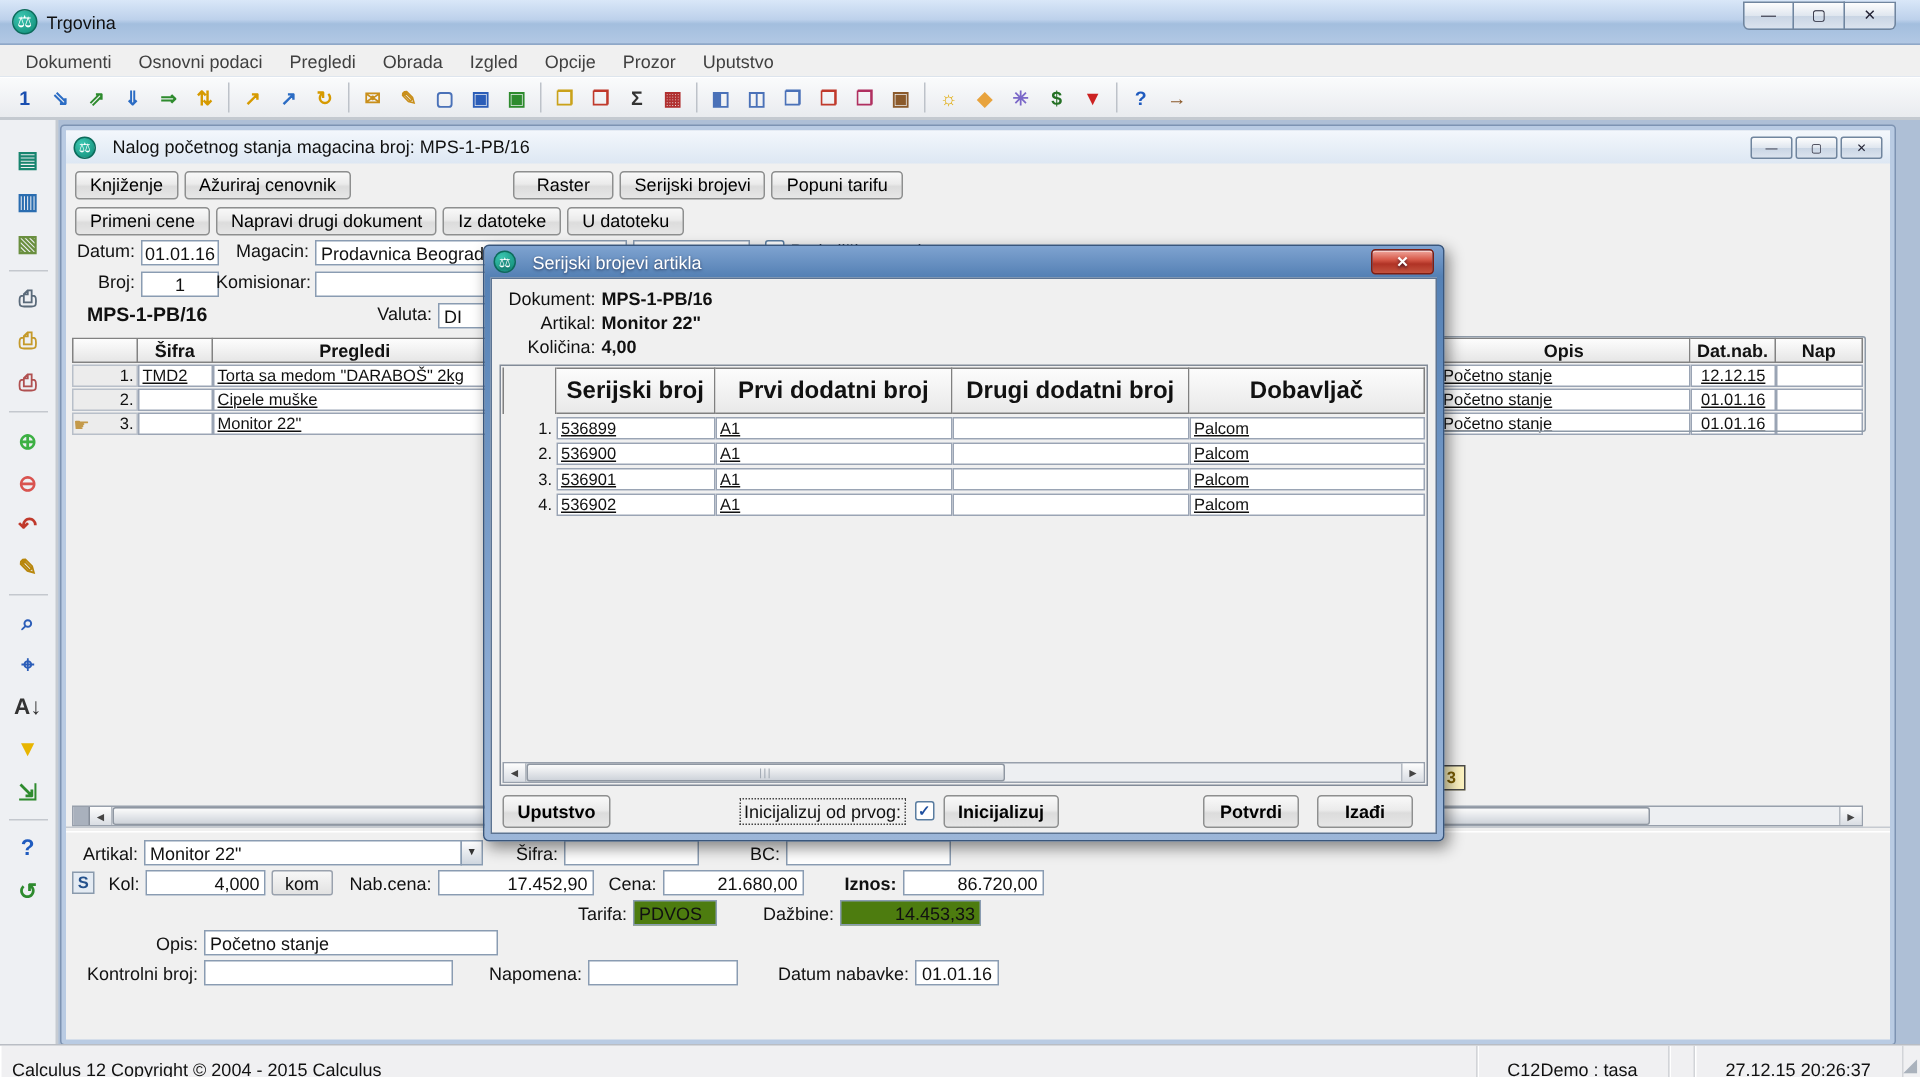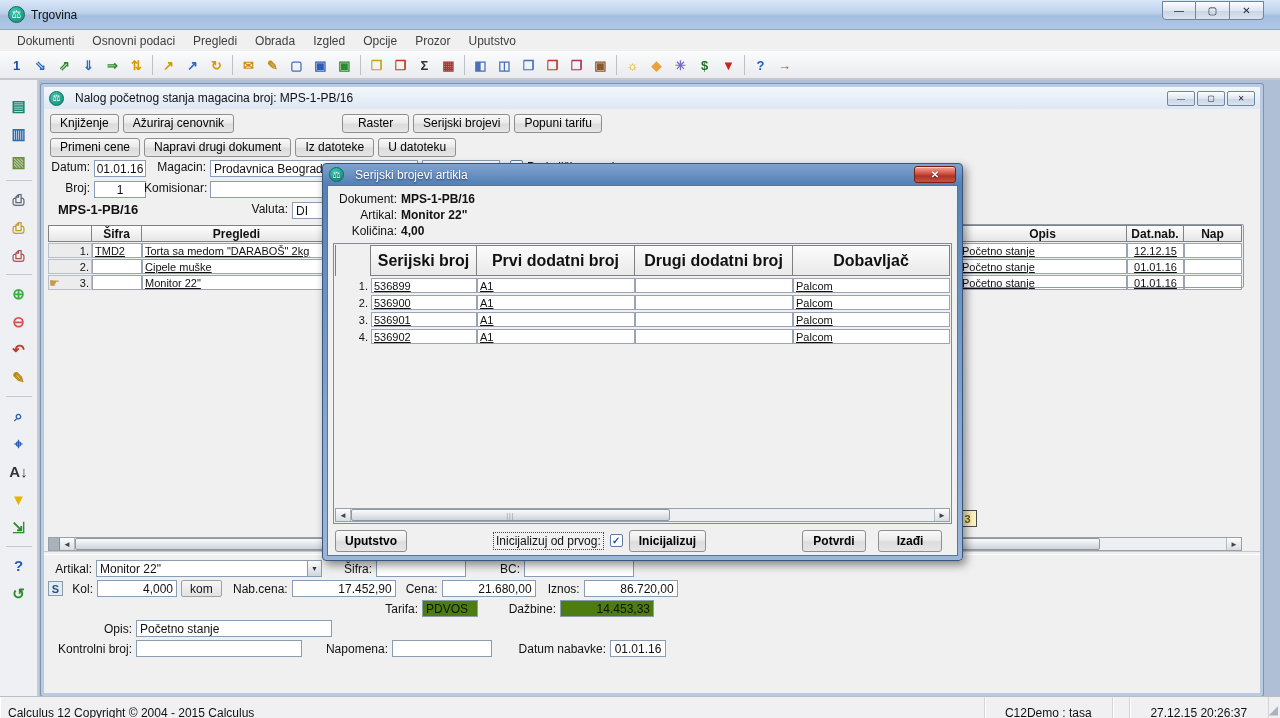--- a/index.html
+++ b/index.html
@@ -373,21 +373,21 @@
       </div>
       <div class="drow">
         <span class="sbox">S</span>
         <span class="lbl" style="width:26px;">Kol:</span>
         <span class="fld num" style="width:80px;">4,000</span>
         <span class="unit">kom</span>
         <span class="lbl" style="width:60px; margin-left:6px;">Nab.cena:</span>
         <span class="fld num" style="width:104px;">17.452,90</span>
         <span class="lbl" style="width:36px; margin-left:6px;">Cena:</span>
         <span class="fld num" style="width:94px;">21.680,00</span>
-        <span class="lbl" style="width:38px; margin-left:6px;">Iznos:</span>
+        <span class="lbl" style="width:38px; margin-left:24px;font-weight:bold;">Iznos:</span>
         <span class="fld num" style="width:94px;">86.720,00</span>
       </div>
       <div class="drow">
         <span class="lbl" style="width:40px; margin-left:330px;">Tarifa:</span>
         <span class="fld gray" style="width:56px;">PDVOS</span>
         <span class="lbl" style="width:52px; margin-left:26px;">Dažbine:</span>
         <span class="fld num gray" style="width:94px;">14.453,33</span>
       </div>
       <div class="drow">
         <span class="lbl" style="width:84px;">Opis:</span>

